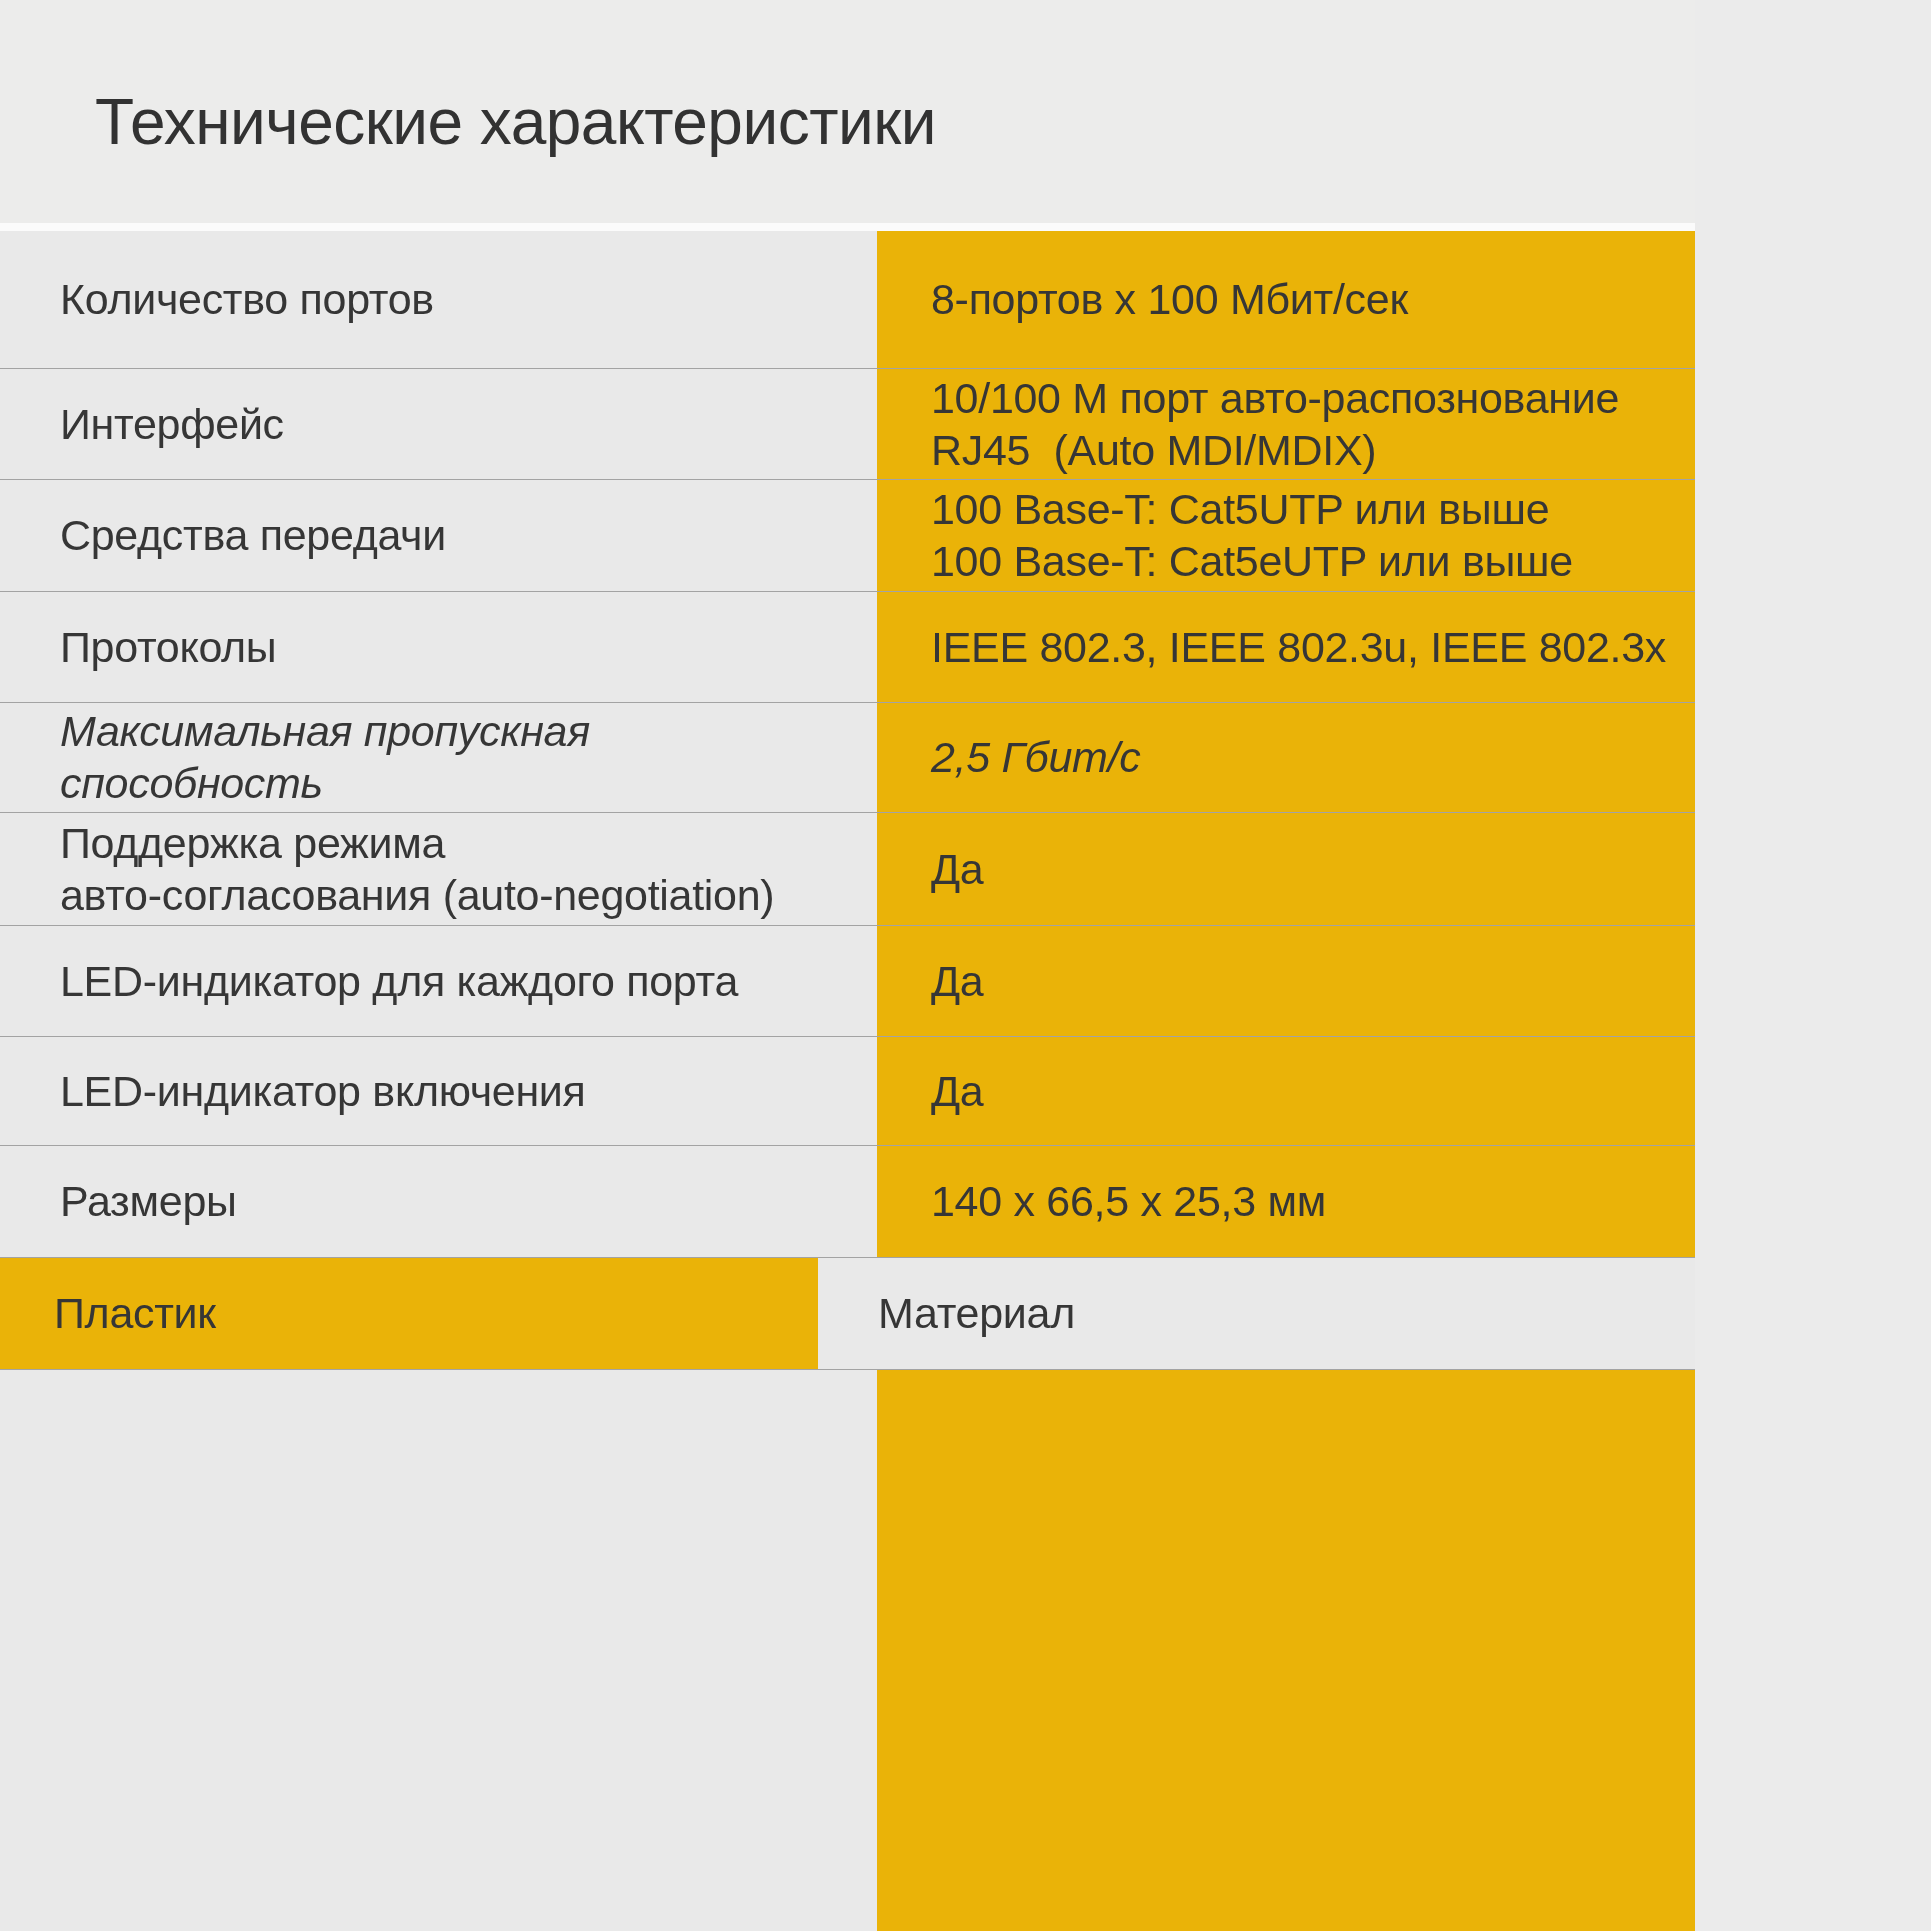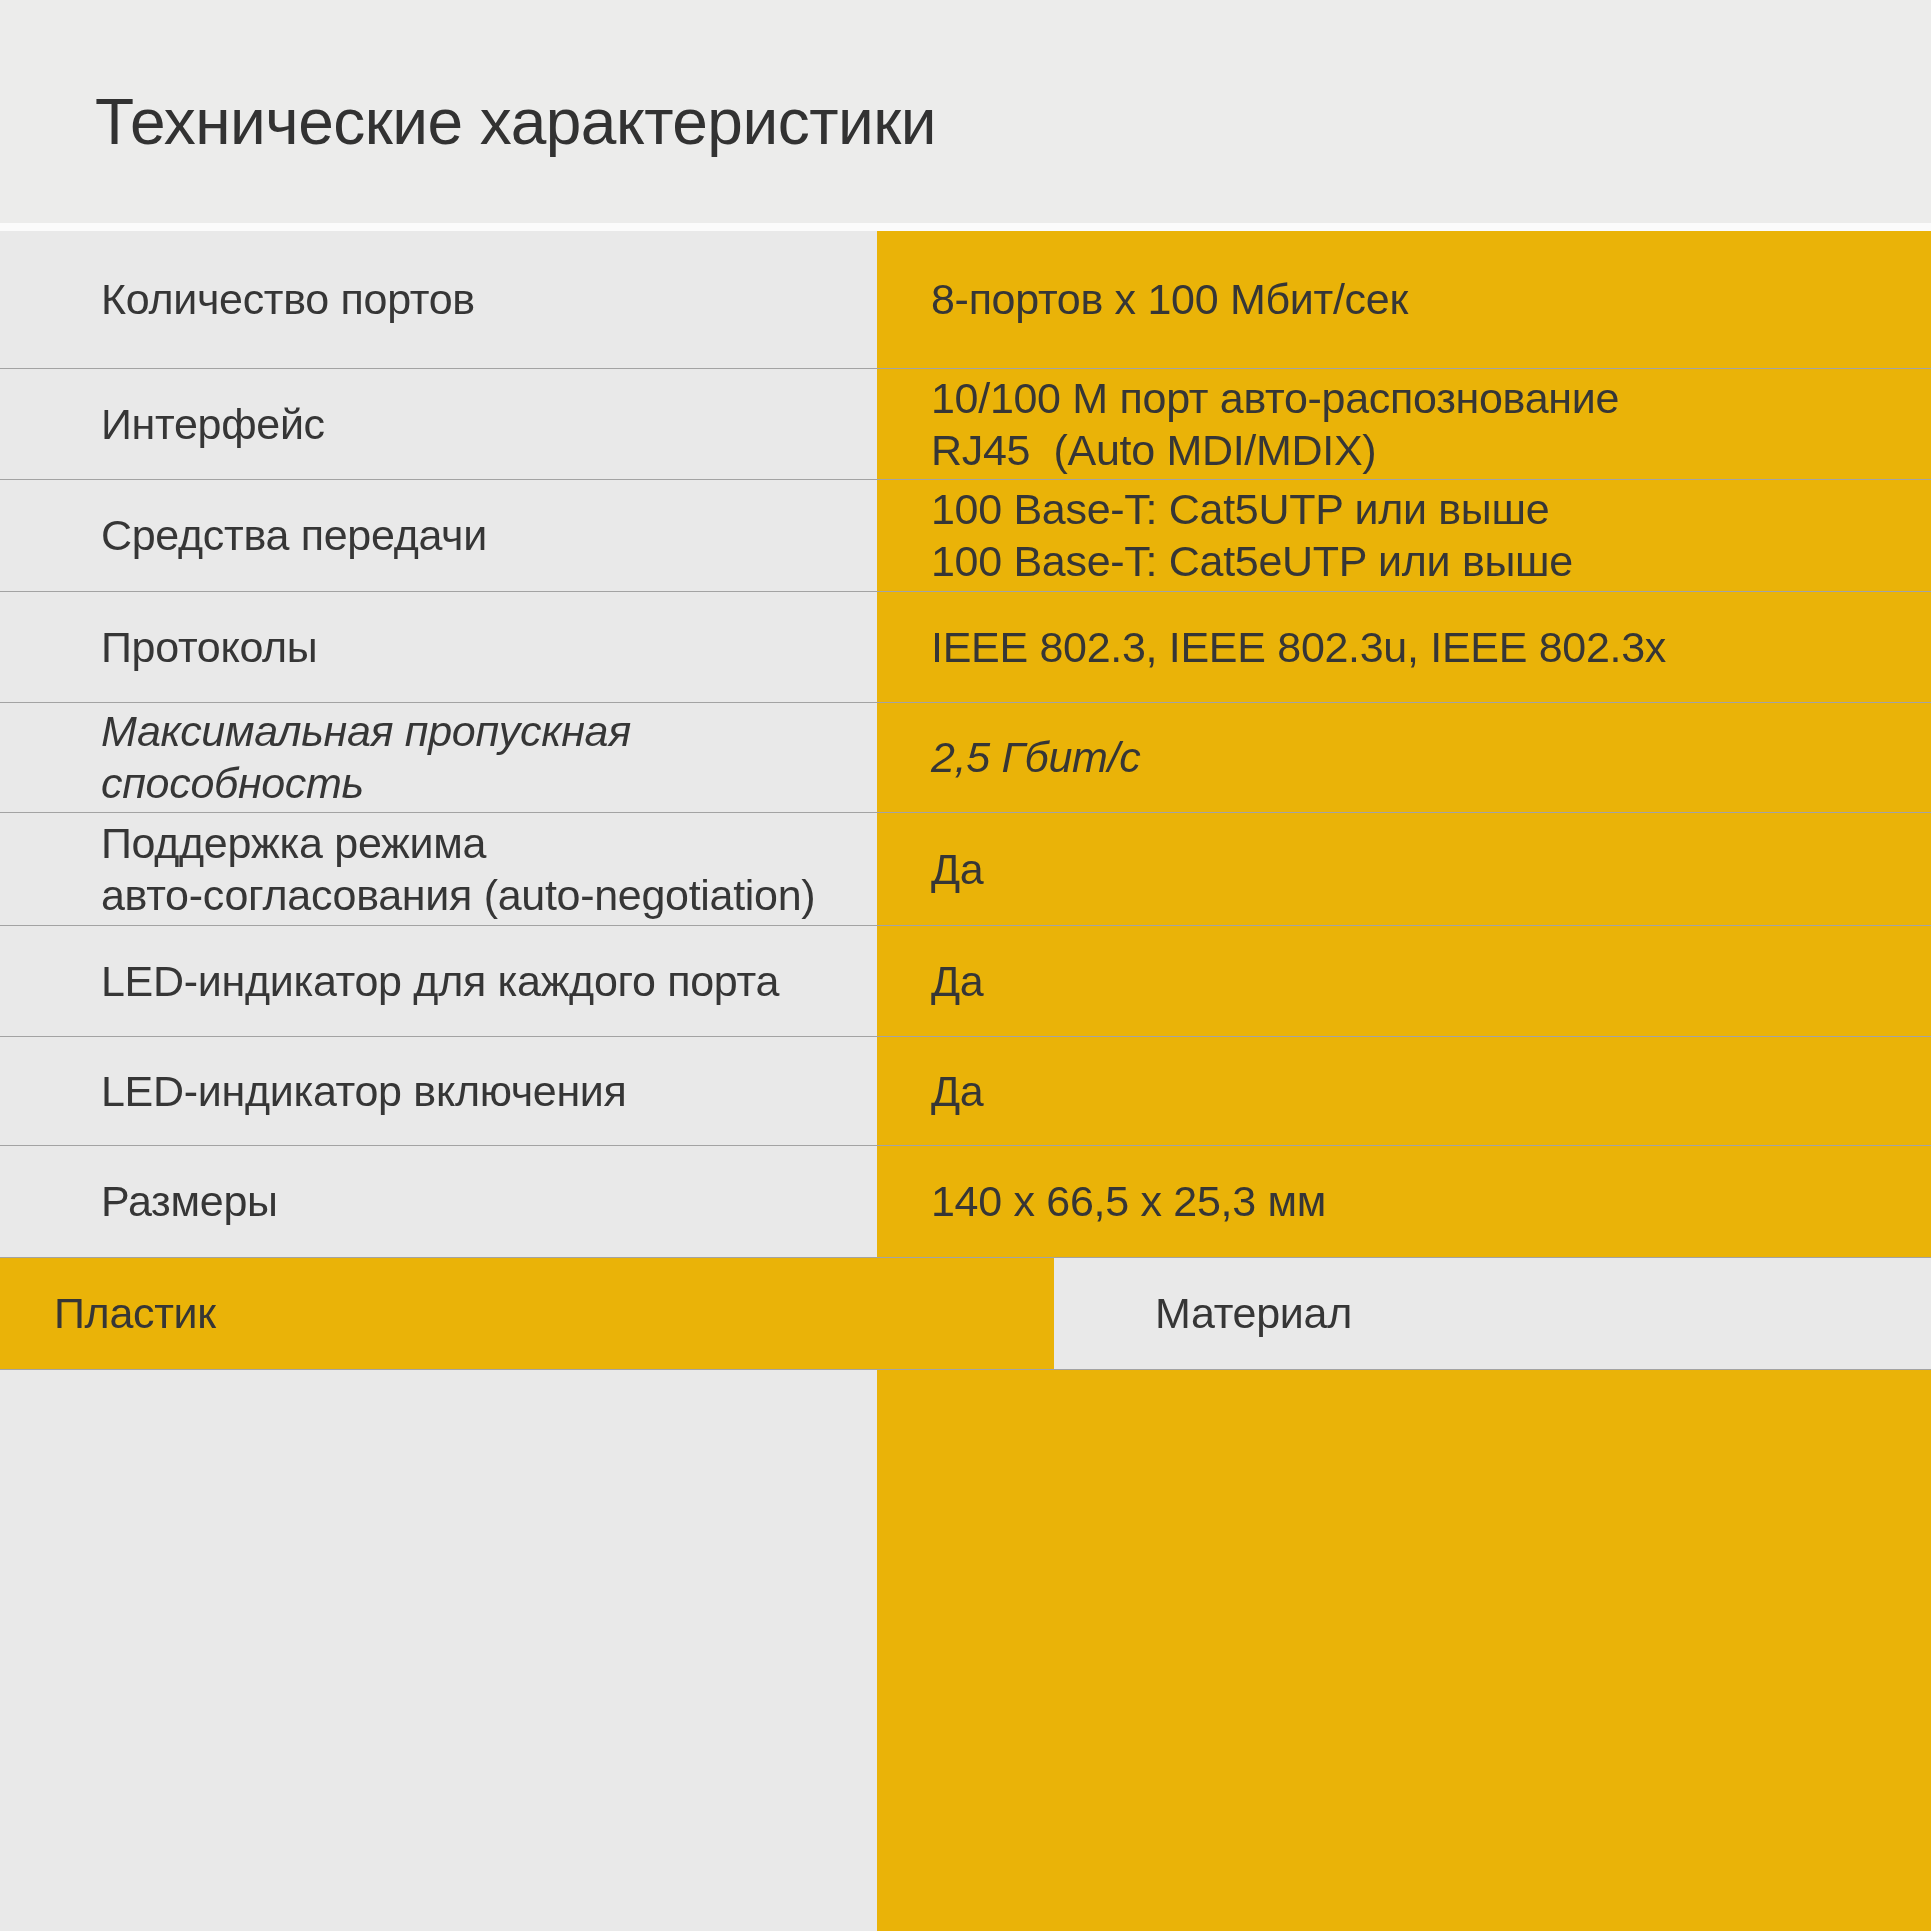--- a/index.html
+++ b/index.html
@@ -5,21 +5,21 @@
   html, body {
     margin: 0;
     padding: 0;
     width: 1931px;
     height: 1931px;
     overflow: hidden;
     background: #ebebeb;
     font-family: "Liberation Sans", "DejaVu Sans", sans-serif;
   }
   .page {
-    width: 1931px;
+    width: 1695px;
     height: 1931px;
     display: flex;
     flex-direction: column;
     background: #ebebeb;
   }
   .header {
     height: 223px;
     flex: 0 0 223px;
     background: #ececeb;
     box-sizing: border-box;
@@ -60,21 +60,21 @@
     font-size: 43px;
     line-height: 52px;
     color: #363636;
     letter-spacing: -0.3px;
     white-space: pre-wrap;
   }
   .cell.label {
     width: 877px;
     flex: 0 0 877px;
     background: #e9e9e9;
-    padding-left: 101px;
+    padding-left: 60px;
     padding-right: 7.7px;
   }
   .cell.value {
     flex: 1 1 auto;
     background: #eab308;
     padding-left: 54px;
     padding-right: 19.3px;
   }
   .h143 { height: 138px; flex: 0 0 138px; }
   .h115 { height: 111px; flex: 0 0 111px; }

